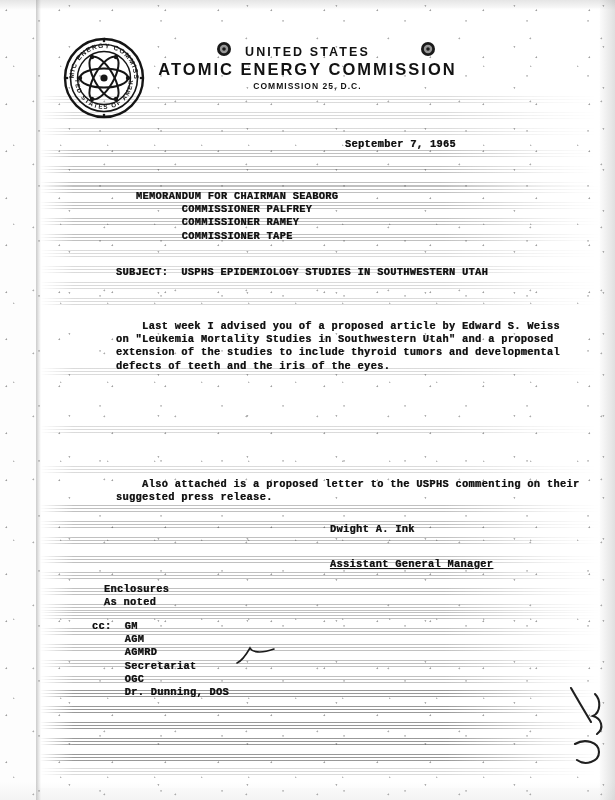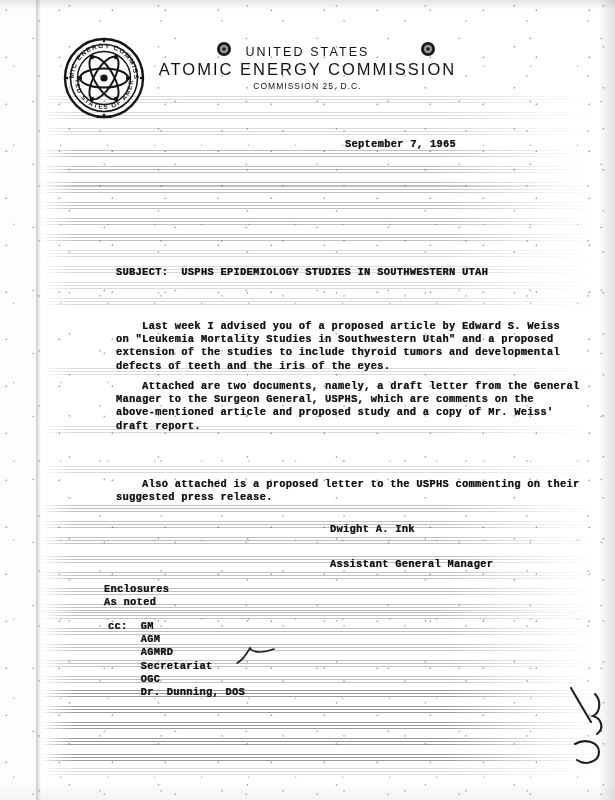--- a/index.html
+++ b/index.html
@@ -105,21 +105,21 @@
   .side-dot.right { left: 420px; }
 
   .hdr {
     position: absolute;
     left: 0;
     width: 615px;
     text-align: center;
     font-family: "Liberation Sans", sans-serif;
     color: #121212;
     letter-spacing: 2.1px;
-    font-weight: 400;
+    font-weight: 700;
   }
   .hdr-us    { top: 45px;  font-size: 12.5px; }
   .hdr-aec   { top: 60px;  font-size: 16.5px; letter-spacing: 2.0px; }
   .hdr-wash  { top: 81px;  font-size: 8.5px; letter-spacing: 1.0px; }
 
   
   .typed {
     position: absolute;
     color: #111111;
     font-family: "Liberation Mono", "DejaVu Sans Mono", monospace;
@@ -135,21 +135,21 @@
   .memo-to     { left: 136px; top: 190px; }
   .through     { left: 116px; top: 247px; }
   .subject     { left: 116px; top: 266px; }
   .para        { left: 116px; }
   .p1 { top: 320px; }
   .p2 { top: 380px; }
   .p3 { top: 438px; }
   .p4 { top: 478px; }
   .sig         { left: 330px; top: 523px; }
   .encl        { left: 104px; top: 583px; }
-  .cc          { left: 108px; top: 620px; }
+  .cc          { left: 92px; top: 620px; }
 
   .handmark {
     position: absolute;
     left: 565px;
     top: 686px;
     width: 46px;
     height: 86px;
     pointer-events: none;
   }
   .checkmark {
@@ -232,35 +232,35 @@
       <circle cx="8" cy="8" r="4.2" fill="#ffffff" opacity="0.55"></circle>
       <circle cx="8" cy="8" r="1.8" fill="#1a1a1a"></circle>
     </svg>
   </div>
 
   <div class="hdr hdr-us">UNITED STATES</div>
   <div class="hdr hdr-aec">ATOMIC ENERGY COMMISSION</div>
   <div class="hdr hdr-wash">COMMISSION 25, D.C.</div>
 
   <div class="typed date-line">September 7, 1965</div>
+  <div class="typed memo-to">MEMORANDUM FOR CHAIRMAN SEABORG
+       COMMISSIONER PALFREY
+       COMMISSIONER RAMEY
+       COMMISSIONER TAPE</div>
   <div class="typed subject">SUBJECT:  USPHS EPIDEMIOLOGY STUDIES IN SOUTHWESTERN UTAH</div>
 
   <div class="typed para p1">    Last week I advised you of a proposed article by Edward S. Weiss
 on "Leukemia Mortality Studies in Southwestern Utah" and a proposed
 extension of the studies to include thyroid tumors and developmental
 defects of teeth and the iris of the eyes.</div>
-  <div class="typed para p2">    Attached are two documents, namely, a draft letter from the General
-Manager to the Surgeon General, USPHS, which are comments on the
-above-mentioned article and proposed study and a copy of Mr. Weiss'
-draft report.</div>
   <div class="typed para p4">    Also attached is a proposed letter to the USPHS commenting on their
 suggested press release.</div>
 
   <div class="typed sig">Dwight A. Ink</div>
-  <div class="typed sig" style="top:558px;">Assistant General Manager</div>
+  <div class="typed sig" style="top:558px;text-decoration:underline;">Assistant General Manager</div>
 
   <div class="typed encl">Enclosures
 As noted</div>
   <div class="typed cc">cc:  GM
      AGM
      AGMRD
      Secretariat
      OGC
      Dr. Dunning, DOS</div>
 

